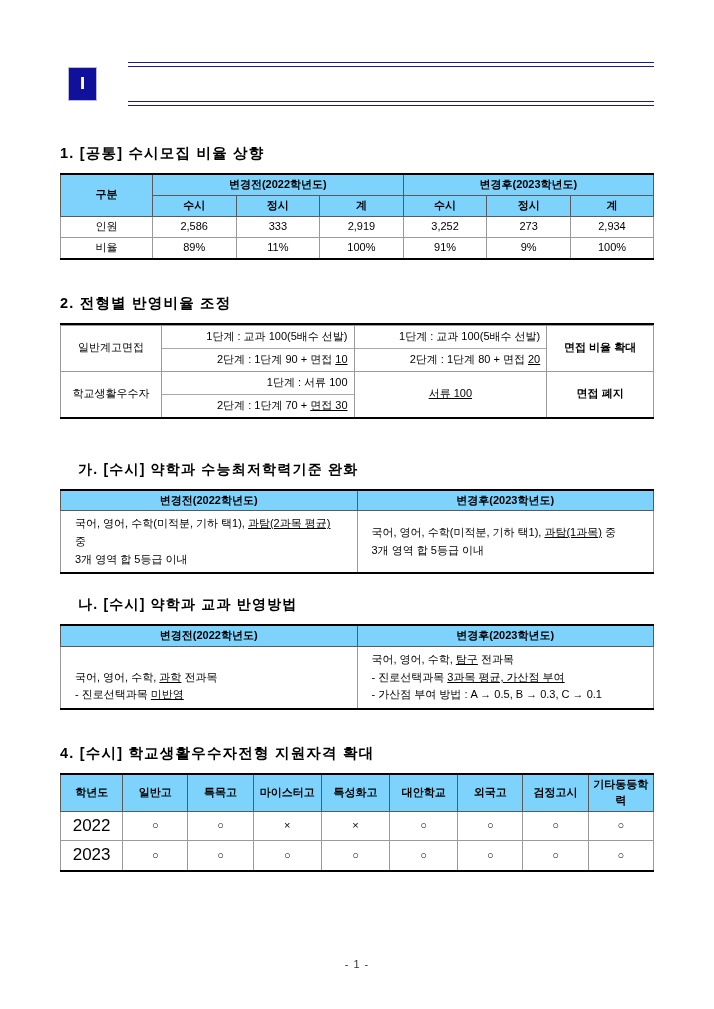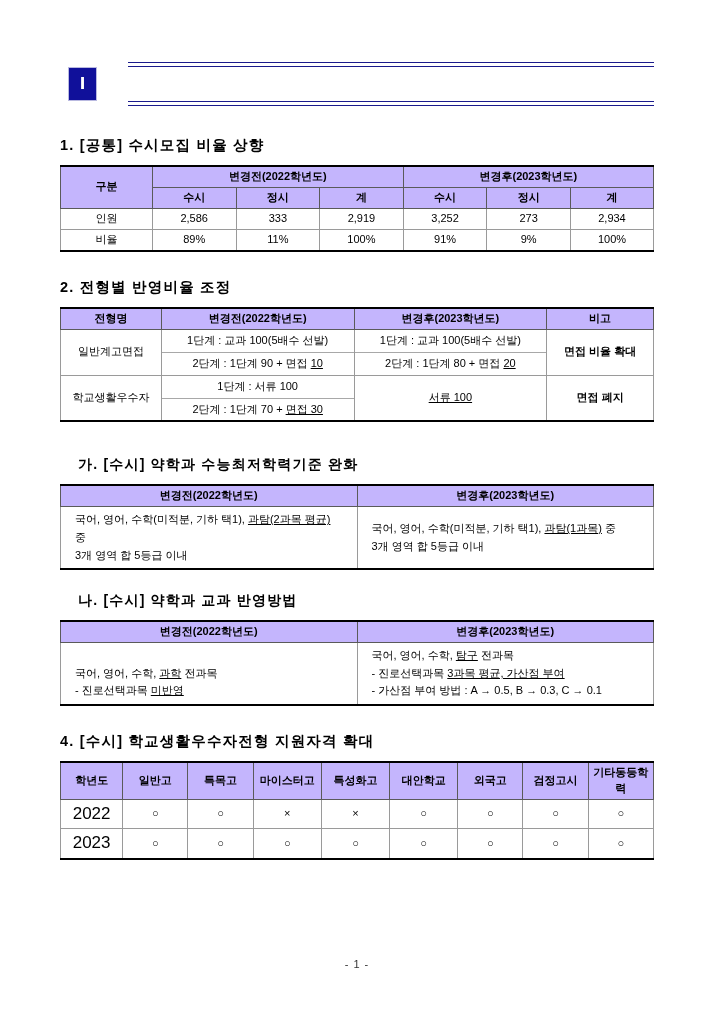--- a/index.html
+++ b/index.html
@@ -77,38 +77,38 @@
     padding: 0;
   }
   .sec-h2 {
     font-size: 14px;
     font-weight: bold;
     letter-spacing: 1.2px;
     margin: 0 0 0 18px;
     padding: 0;
   }
 
-  .block { margin-top: 0; }
+  .block { margin-top: 8px; }
 
   
   table.doc {
     border-collapse: collapse;
     width: 100%;
     font-size: 11px;
     table-layout: fixed;
   }
   table.doc th, table.doc td {
     border: 1px solid #5a5a5a;
     padding: 2px 3px;
     text-align: center;
     vertical-align: middle;
     line-height: 1.45;
   }
   table.doc th {
-    background: #c4b5fd;
+    background: #7dd3fc;
     font-weight: bold;
   }
   .tbl-wrap {
     border-top: 2.5px solid #000;
     border-bottom: 2.5px solid #000;
   }
   .tbl-wrap table.doc th { border-top: none; }
   .tbl-wrap table.doc tr:last-child td { border-bottom: none; }
   table.doc td.lite, table.doc th.lite { border-color: #9a9a9a; }
   td.left { text-align: left; padding-left: 6px; }
@@ -124,21 +124,21 @@
 
   
   table.t2 td { font-size: 11px; }
   table.t2 td.cellstack {
     text-align: left;
     padding: 0;
   }
   table.t2 .ln {
     display: block;
     padding: 3px 6px;
-    text-align: center;
+    text-align: right;
   }
   table.t2 .ln + .ln { border-top: 1px solid #a8a8a8; }
 
   
   table.t34 td {
     text-align: left;
     padding: 4px 14px;
     font-size: 11px;
     line-height: 1.6;
   }
@@ -229,26 +229,20 @@
     <div class="gap-10"></div>
     <div class="tbl-wrap">
     <table class="doc t2">
       <colgroup>
         <col style="width:17%">
             <col style="width:32.5%">
             <col style="width:32.5%">
             <col style="width:18%">
       </colgroup>
       <tbody>
-            <tr>
-        <th>전형명</th>
-        <th>변경전(2022학년도)</th>
-        <th>변경후(2023학년도)</th>
-        <th>비고</th>
-      </tr>
       <tr>
         <td class="lite">일반계고면접</td>
         <td class="lite cellstack">
           <span class="ln">1단계 : 교과 100(5배수 선발)</span>
           <span class="ln"><span>2단계 : 1단계 90 + 면접 </span><span class="bu">10</span></span>
         </td>
         <td class="lite cellstack">
           <span class="ln">1단계 : 교과 100(5배수 선발)</span>
           <span class="ln"><span>2단계 : 1단계 80 + 면접 </span><span class="bu">20</span></span>
         </td>

